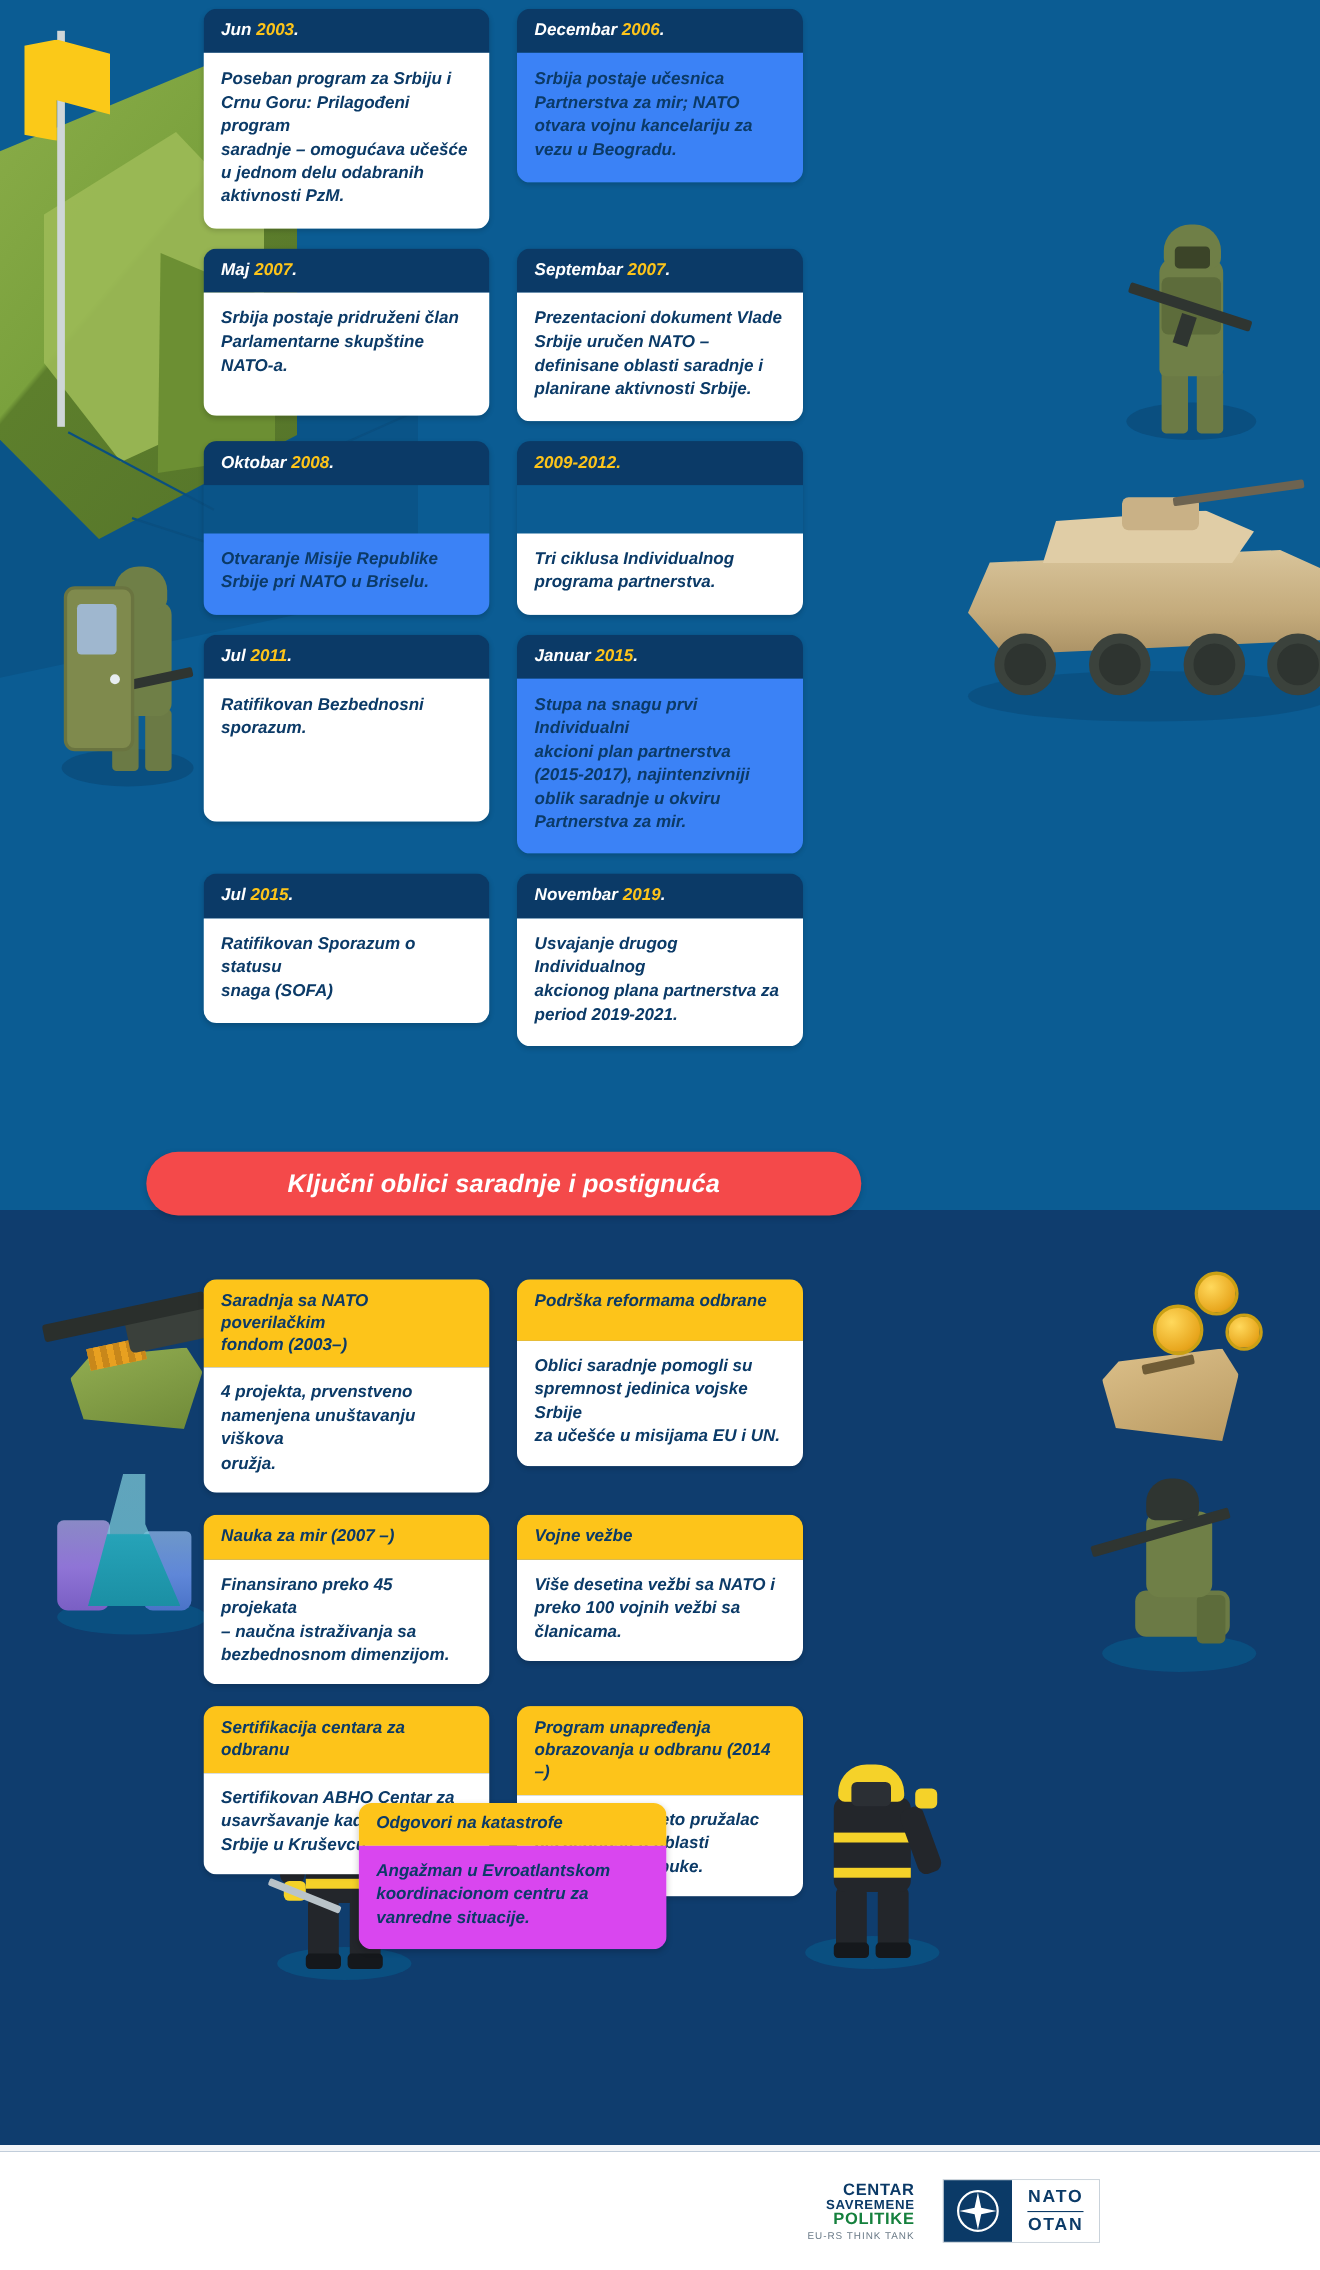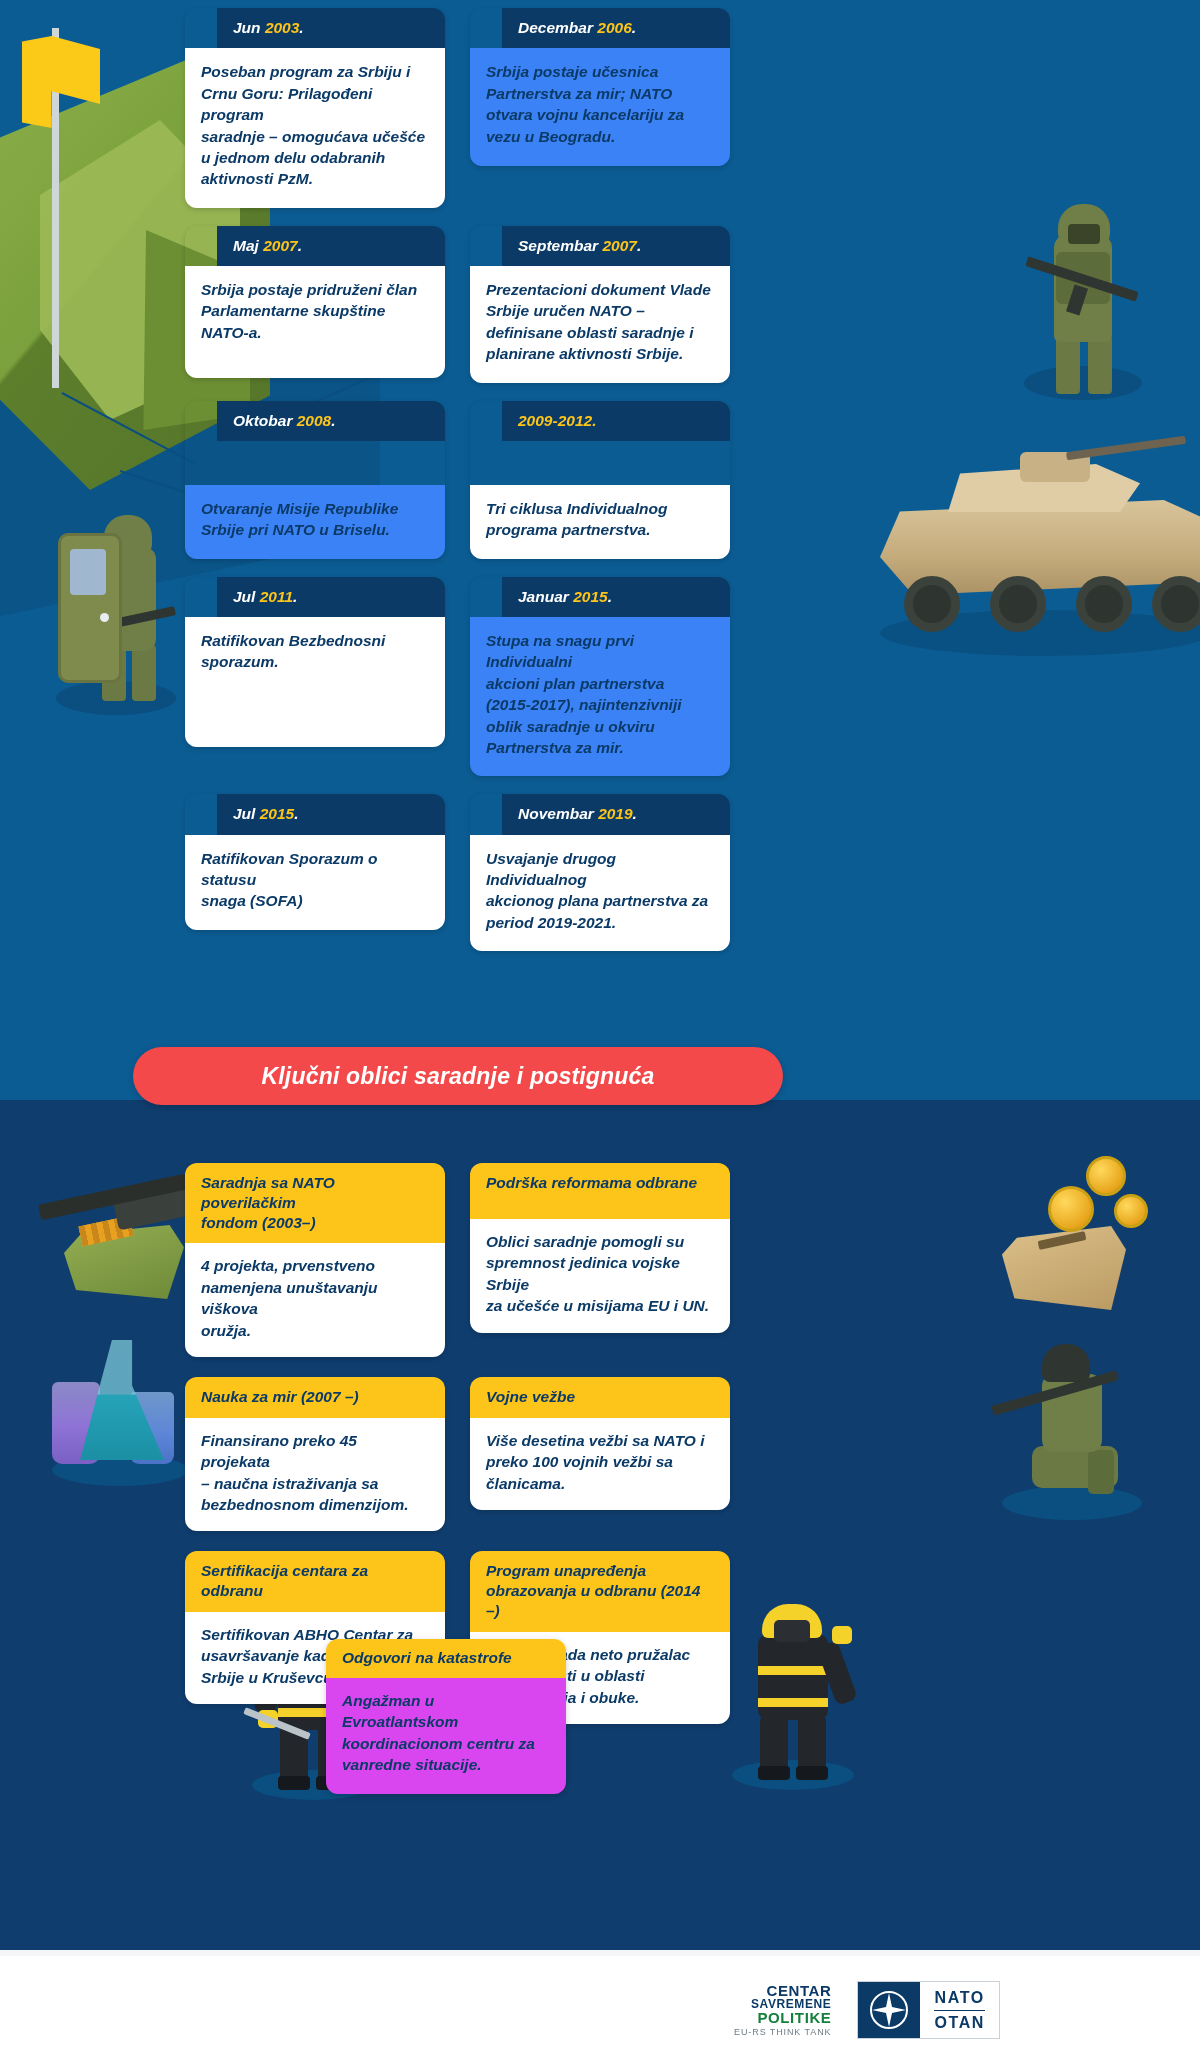--- a/index.html
+++ b/index.html
@@ -340,21 +340,20 @@
     box-shadow: 0 2px 5px rgba(0,0,0,.16);
   }
   .card .head {
     background: #0b3a67;
     color: #ffffff;
     font-style: italic;
     font-weight: bold;
     font-size: 15.5px;
     padding: 10px 30px 11px 16px;
     line-height: 1.25;
-    margin-left: 32px;
   }
   .card .head .yr { color: #fdc41a; }
   .card .head.all-yellow { color: #fdc41a; }
   .card .body {
     background: #ffffff;
     color: #0b3a67;
     font-style: italic;
     font-weight: bold;
     font-size: 15.5px;
     line-height: 1.38;
@@ -410,21 +409,21 @@
     line-height: 1.38; padding: 12px 16px 16px 16px;
     white-space: pre-line;
   }
   .a-r1 .head { min-height: 56px; } .a-r1 .body { min-height: 92px; }
   .a-r2 .head { min-height: 40px; } .a-r2 .body { min-height: 92px; }
   .a-r3 .head { min-height: 56px; } .a-r3 .body { min-height: 92px; }
 
   .disaster {
     position: absolute;
     left: 326px; top: 1639px;
-    width: 240px;
+    width: 280px;
     border-radius: 12px; overflow: hidden;
     box-shadow: 0 2px 6px rgba(0,0,0,.2);
     z-index: 5;
   }
   .disaster .head {
     background: #fdc41a; color: #0b3a67;
     font-style: italic; font-weight: bold; font-size: 15.5px;
     padding: 10px 16px 11px 16px;
   }
   .disaster .body {

